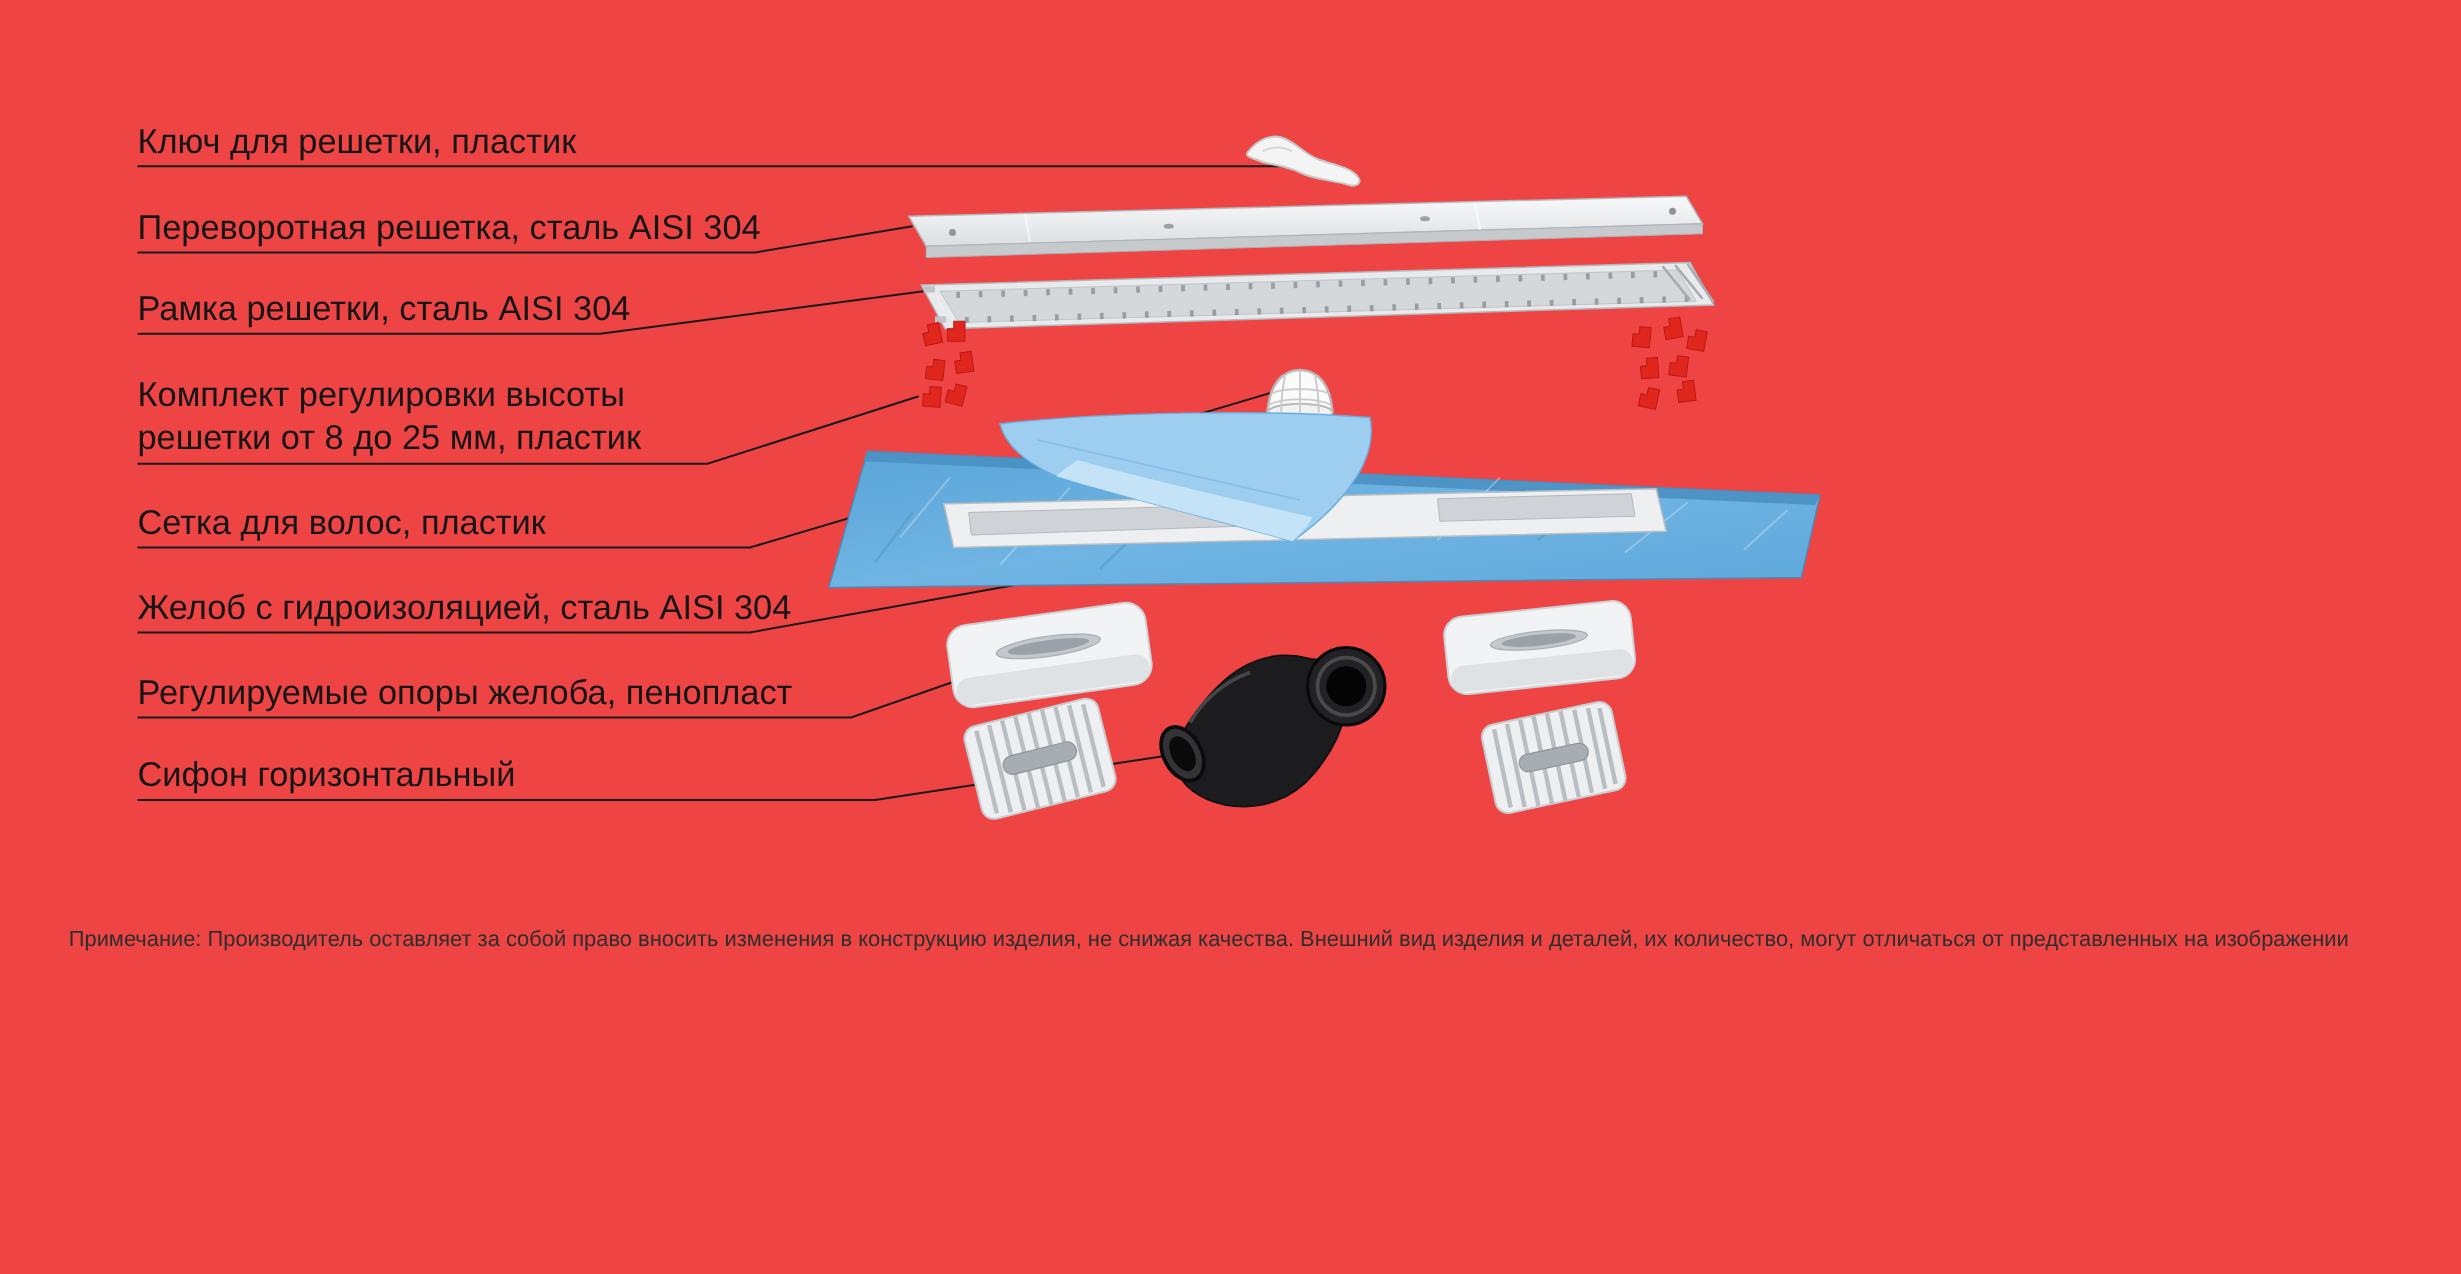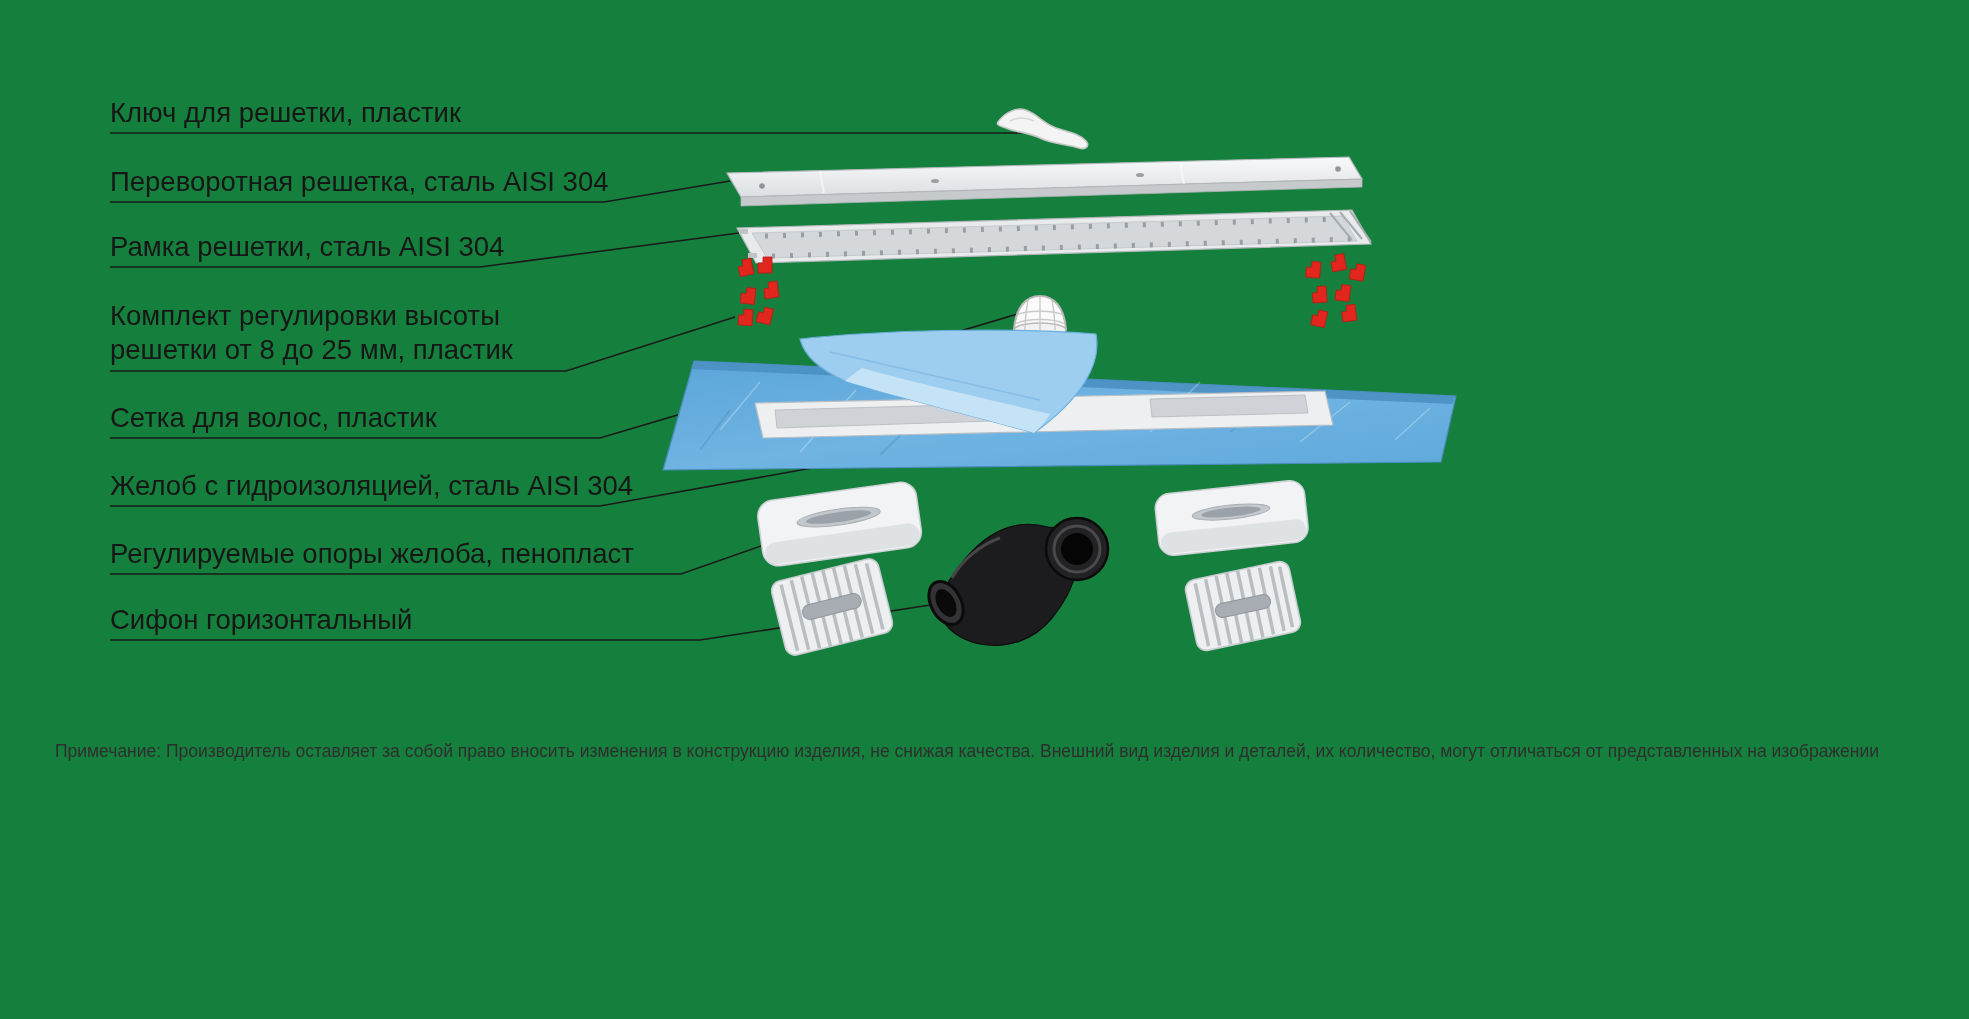--- a/index.html
+++ b/index.html
@@ -1,19 +1,19 @@
 <!DOCTYPE html>
 <html><head>
 <meta charset="utf-8">
 <style>
   html,body{margin:0;padding:0;background:#ffffff;}
   .canvas{
     position:relative;
     width:1969px;height:1019px;
-    background:#15803d;
+    background:#ef4444;
     font-family:"Liberation Sans",sans-serif;
     overflow:hidden;
   }
   svg{position:absolute;left:0;top:0;}
   .callout{
     font-family:"Liberation Sans",sans-serif;
     font-size:27.5px;
     fill:#161616;
   }
   .note-text{

